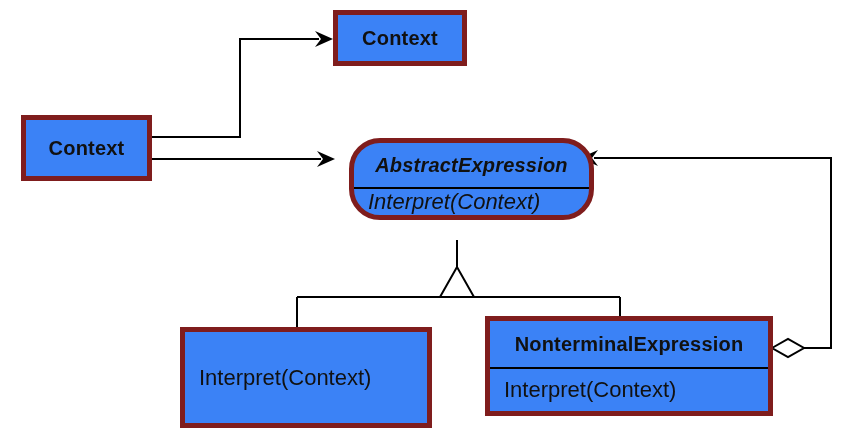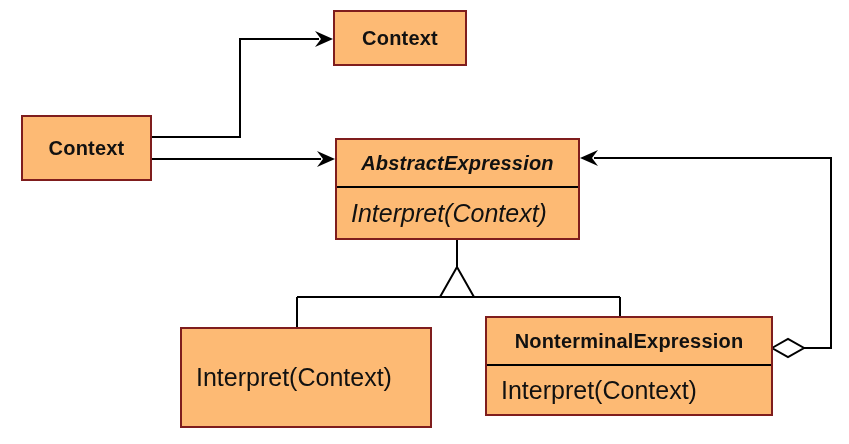--- a/index.html
+++ b/index.html
@@ -16,22 +16,22 @@
     overflow: hidden;
   }
   svg.connectors {
     position: absolute;
     left: 0; top: 0;
     width: 849px; height: 444px;
   }
   .uml-box {
     position: absolute;
     box-sizing: border-box;
-    border: 2px solid #7f1d1d;
-    background: #fdba74;
+    border: 5px solid #7f1d1d;
+    background: #3b82f6;
     text-align: right;
   }
   .uml-title {
     box-sizing: border-box;
     height: 100%;
     display: flex;
     align-items: center;
     justify-content: center;
     font-weight: bold;
     font-size: 20px;
@@ -42,32 +42,32 @@
     height: 48px;
     border-bottom: 2px solid #000000;
   }
   .uml-title.italic { font-style: italic; }
   .uml-method {
     box-sizing: border-box;
     flex: 1;
     display: flex;
     align-items: center;
     padding-left: 14px;
-    font-size: 25px;
+    font-size: 22px;
     color: #111111;
   }
   .uml-method.italic { font-style: italic; }
   .two-comp {
     display: flex;
     flex-direction: column;
   }
   
   #box-context  { left: 333px; top: 10px;  width: 134px; height: 56px; }
   #box-client   { left: 21px;  top: 115px; width: 131px; height: 66px; }
-  #box-abstract { left: 335px; top: 138px; width: 245px; height: 102px; }
+  #box-abstract { left: 349px; top: 138px; width: 245px; height: 82px; border-radius: 31px; }
   #box-terminal { left: 180px; top: 327px; width: 252px; height: 101px; }
   #box-nonterm  { left: 485px; top: 316px; width: 288px; height: 100px; }
 </style>
 </head>
 <body>
 
 <div class="stage">
 
   <svg class="connectors" viewBox="0 0 849 444" xmlns="http://www.w3.org/2000/svg">
 

